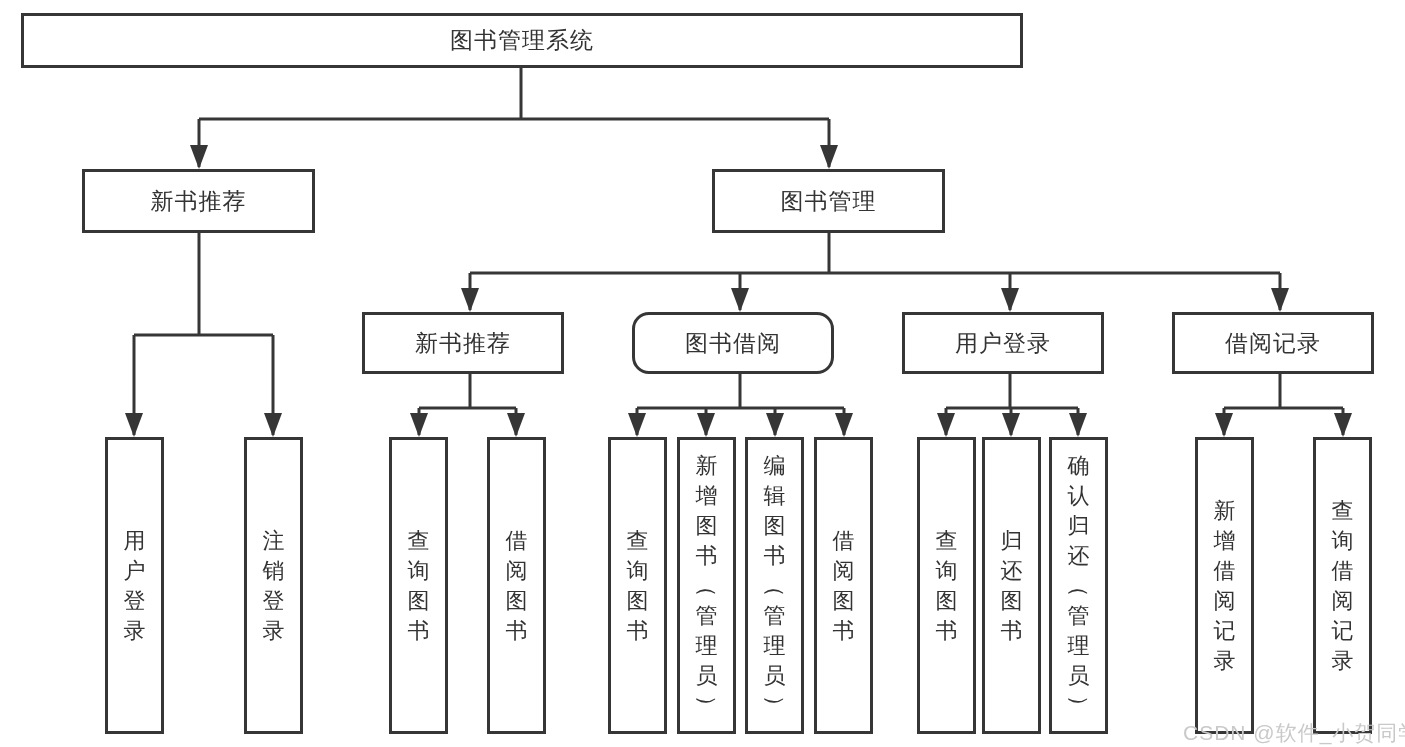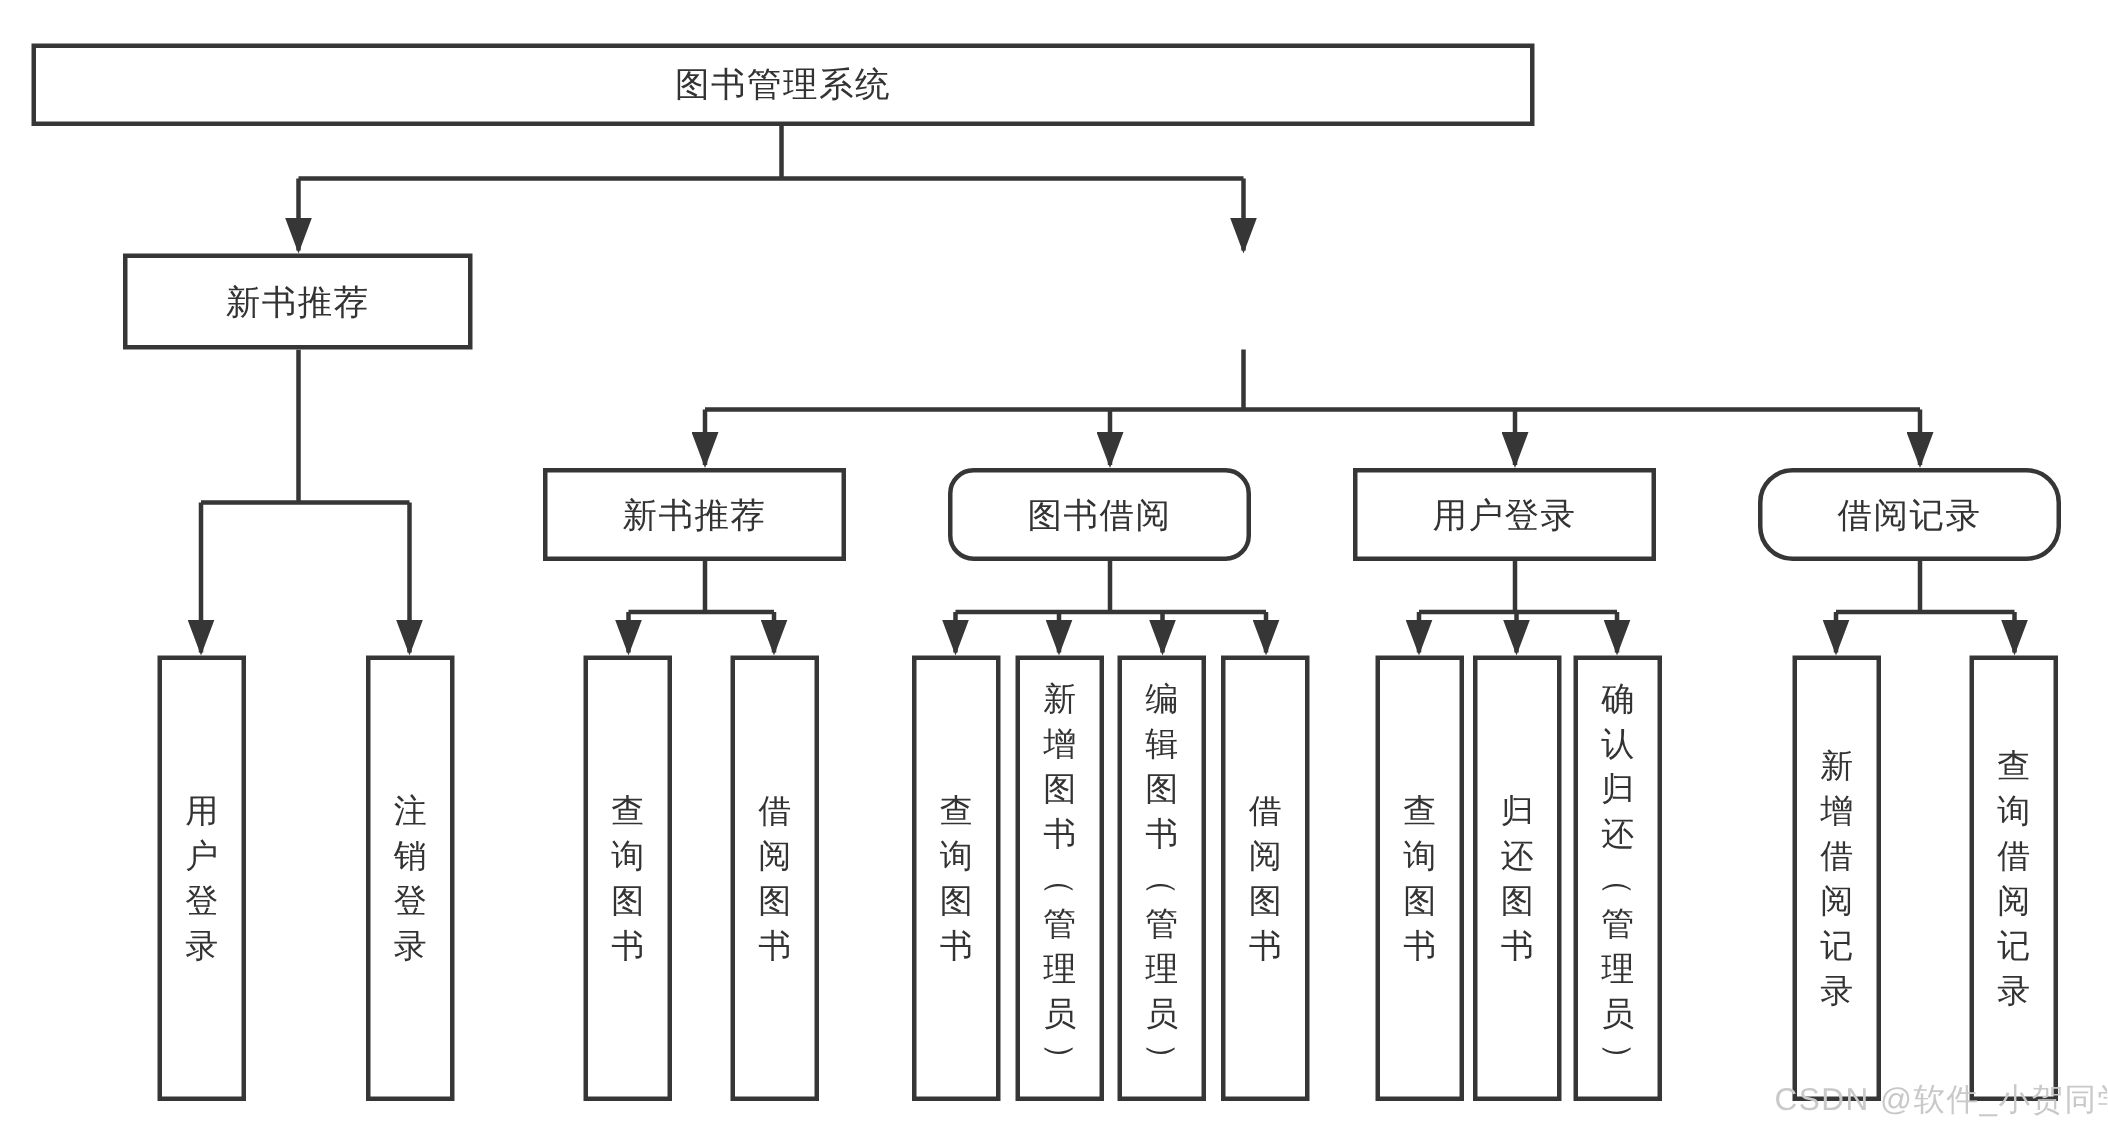--- a/index.html
+++ b/index.html
@@ -57,26 +57,26 @@
     position: absolute;
     left: 1183px;
     top: 719px;
     font-size: 21px;
     letter-spacing: 1px;
     color: var(--watermark, #c9c9c9);
     white-space: nowrap;
     z-index: 5;
   }
   
-  .n-root { left: 21px;  top: 29px;  width: 1002px; height: 55px; }
+  .n-root { left: 21px;  top: 13px;  width: 1002px; height: 55px; }
   .n-l2a  { left: 82px;  top: 169px; width: 233px;  height: 64px; }
   .n-l2b  { left: 712px; top: 169px; width: 233px;  height: 64px; }
   .n-l3   { top: 312px;  width: 202px; height: 62px; }
   .n-l3a  { left: 362px; }  .n-l3b { left: 632px; border-radius: 17px; }
-  .n-l3c  { left: 902px; }  .n-l3d { left: 1172px; border-radius: 23px; }
+  .n-l3c  { left: 902px; }  .n-l3d { left: 1172px; }
   .leaf   { top: 437px; width: 59px; height: 297px; }
   .lf1a { left: 105px; }  .lf1b { left: 244px; }
   .lf2a { left: 389px; }  .lf2b { left: 487px; }
   .lf3a { left: 608px; }  .lf3b { left: 677px; }
   .lf3c { left: 745px; }  .lf3d { left: 814px; }
   .lf4a { left: 917px; }  .lf4b { left: 982px; }  .lf4c { left: 1049px; }
   .lf5a { left: 1195px; } .lf5b { left: 1313px; }
 </style>
 </head>
 <body>
@@ -124,20 +124,23 @@
     <line class="arrow" x1="1343" y1="408" x2="1343" y2="435" marker-end="url(#ah)"></line>
   </svg>
 
   <div class="box n-root">
     <span class="hlabel">图书管理系统</span>
   </div>
 
   <div class="box n-l2a">
     <span class="hlabel">新书推荐</span>
   </div>
+  <div class="box n-l2b">
+    <span class="hlabel">图书管理</span>
+  </div>
 
   <div class="box n-l3 n-l3a">
     <span class="hlabel">新书推荐</span>
   </div>
   <div class="box n-l3 n-l3b">
     <span class="hlabel">图书借阅</span>
   </div>
   <div class="box n-l3 n-l3c">
     <span class="hlabel">用户登录</span>
   </div>

